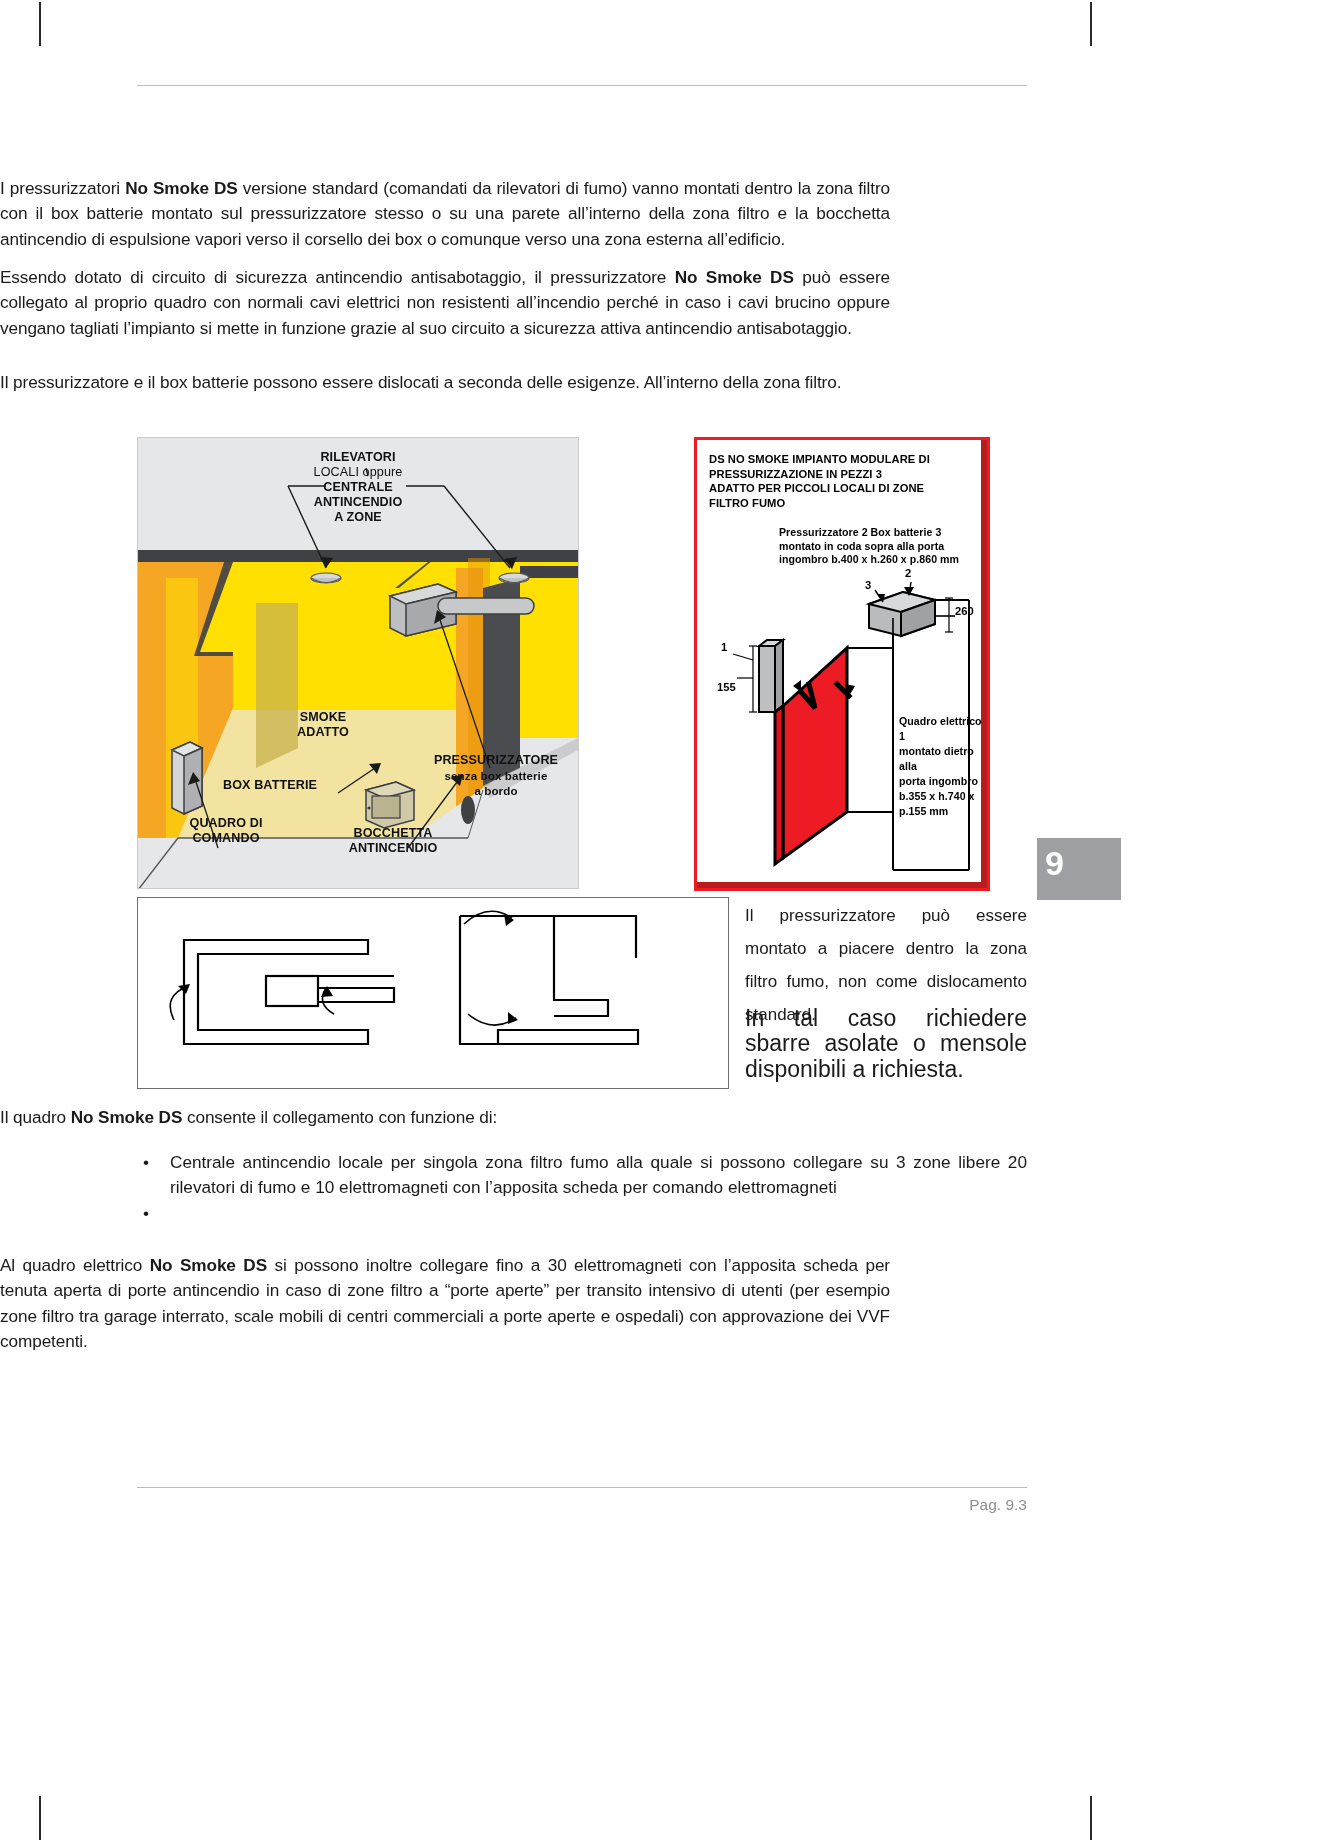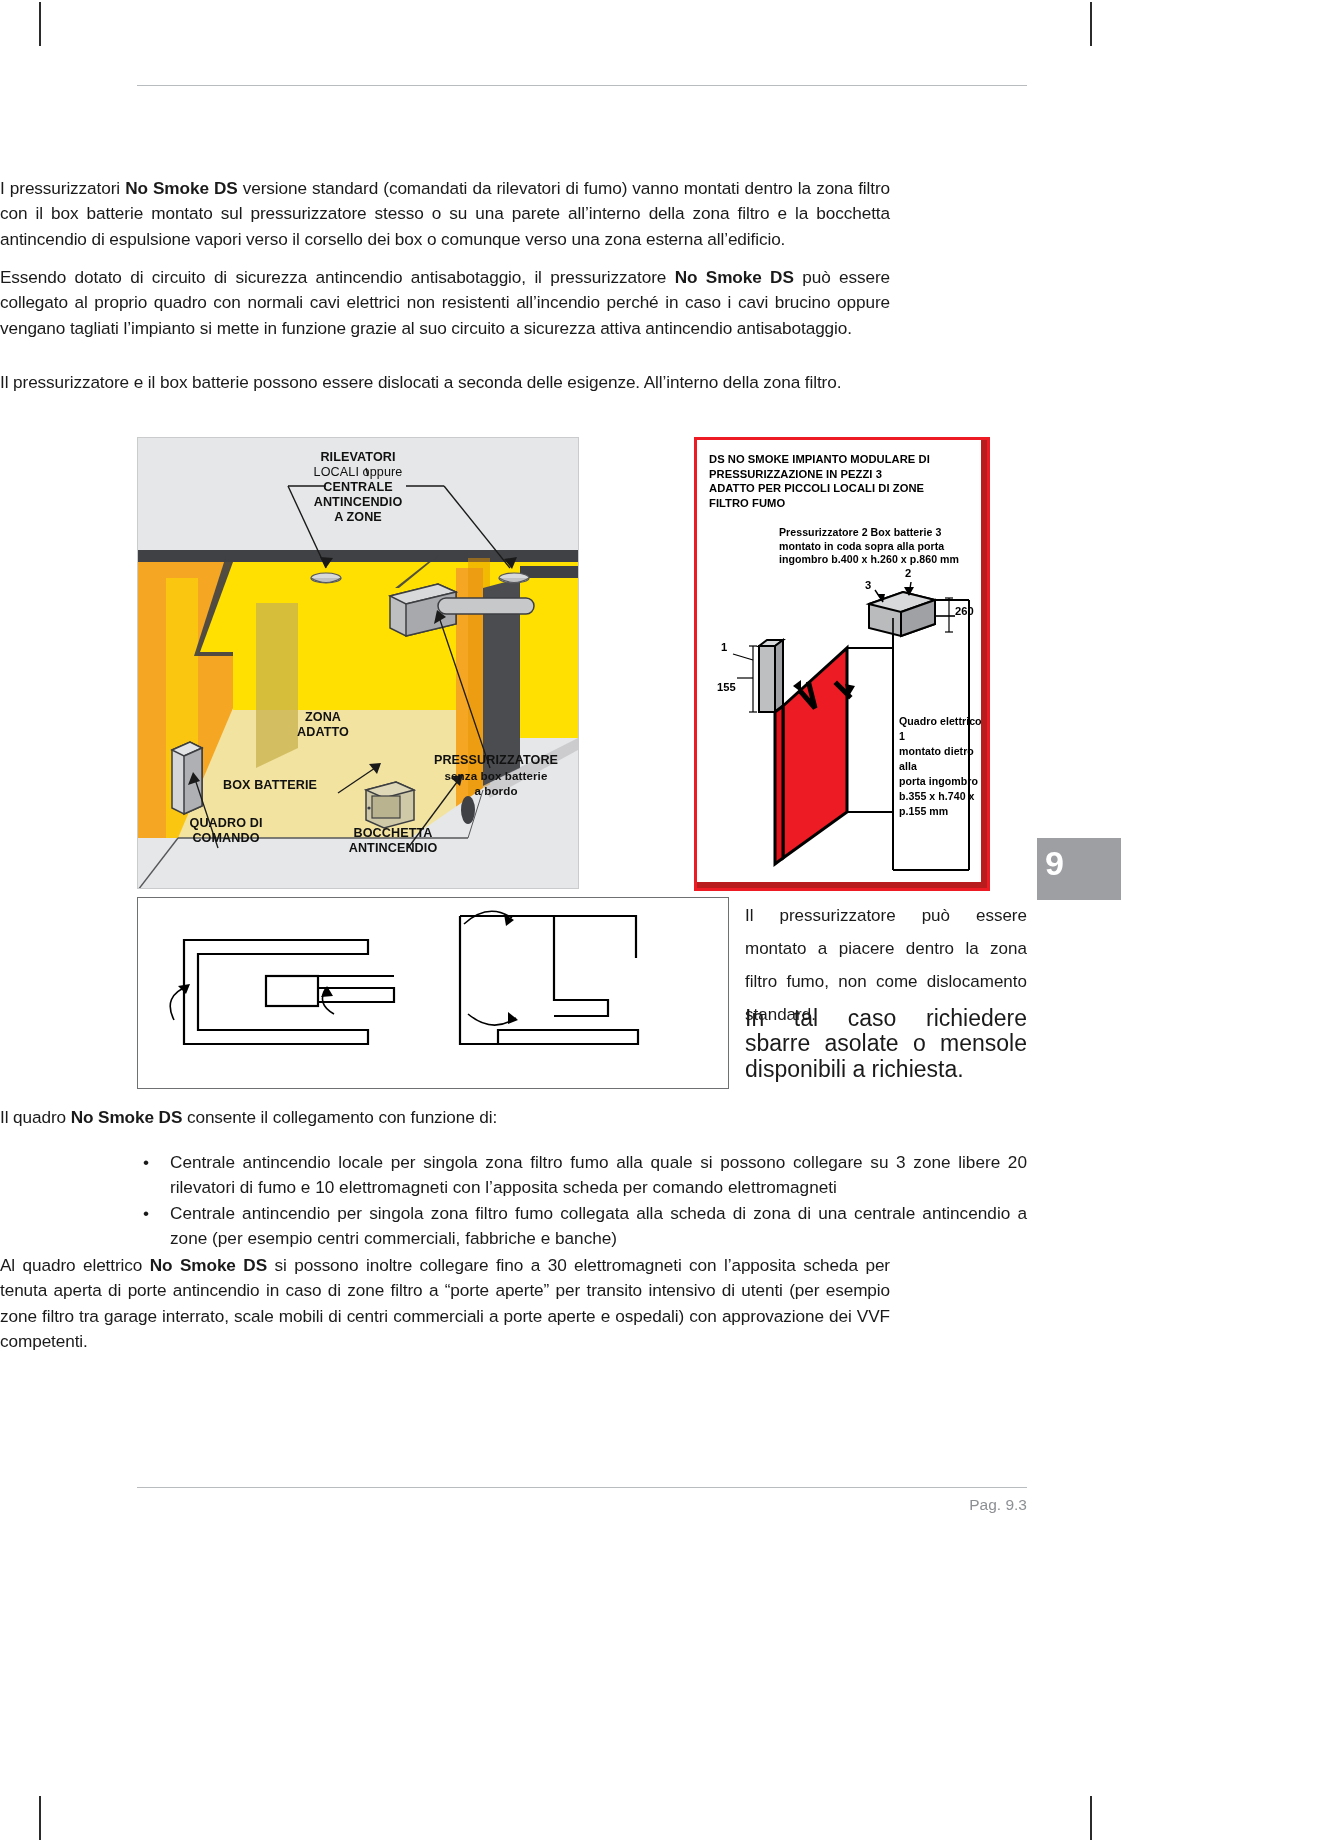--- a/index.html
+++ b/index.html
@@ -206,21 +206,21 @@
 
     <div class="lbl" style="left:110px;top:12px;width:220px;">
       <div>RILEVATORI</div>
       <div style="font-weight:400;">LOCALI oppure</div>
       <div>CENTRALE</div>
       <div>ANTINCENDIO</div>
       <div>A ZONE</div>
     </div>
 
     <div class="lbl" style="left:130px;top:272px;width:110px;">
-      <div>ZONA</div>
+      <div>SMOKE</div>
       <div>ADATTO</div>
     </div>
 
     <div class="lbl" style="left:62px;top:340px;width:140px;">BOX BATTERIE</div>
 
     <div class="lbl" style="left:18px;top:378px;width:140px;">
       <div>QUADRO DI</div>
       <div>COMANDO</div>
     </div>
 
@@ -366,21 +366,20 @@
     <span>Il quadro </span><b>No Smoke DS</b><span> consente il collegamento con funzione di:</span>
   </p>
 
   <ul class="bl" style="left:137px;top:1150px;">
     <li>
       <span class="bul">•</span>
       <span>Centrale antincendio locale per singola zona filtro fumo alla quale si possono collegare su 3 zone libere 20 rilevatori di fumo e 10 elettromagneti con l’apposita scheda per comando elettromagneti</span>
     </li>
     <li>
       <span class="bul">•</span>
-      <span>Centrale antincendio per singola zona filtro fumo collegata alla scheda di zona di una centrale antincendio a zone (per esempio centri commerciali, fabbriche e banche)</span>
     </li>
   </ul>
 
   <p class="body" style="top:1253px;">
     <span>Al quadro elettrico </span><b>No Smoke DS</b><span> si possono inoltre collegare fino a 30 elettromagneti con l’apposita scheda per tenuta aperta di porte antincendio in caso di zone filtro a “porte aperte” per transito intensivo di utenti (per esempio zone filtro tra garage interrato, scale mobili di centri commerciali a porte aperte e ospedali) con approvazione dei VVF competenti.</span>
   </p>
 
   <div class="pagnum" style="left:137px;">
     <span>Pag. 9.3</span>
   </div>

